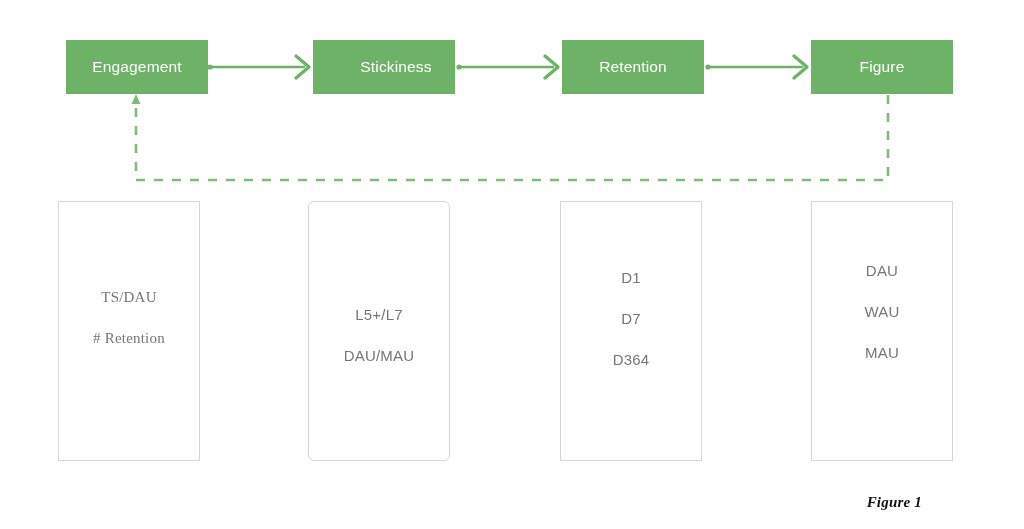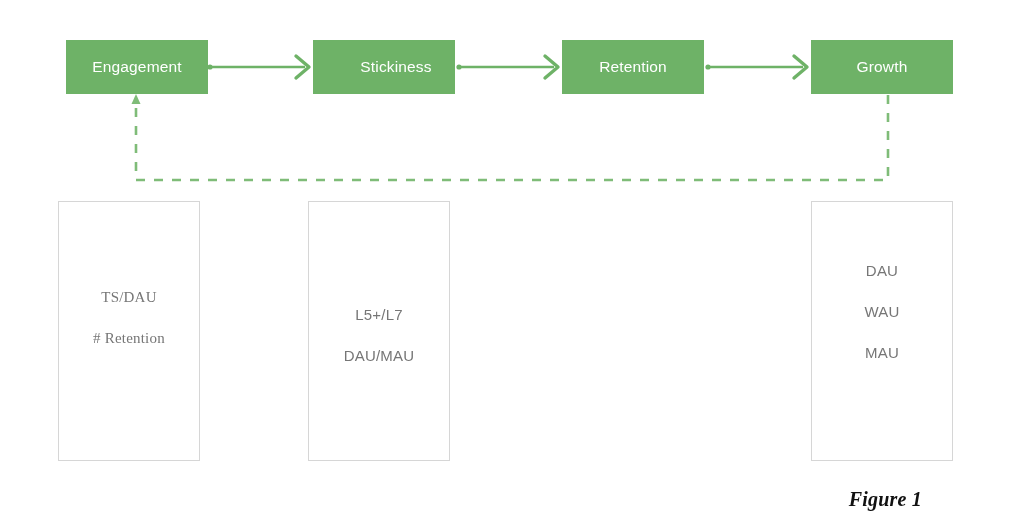--- a/index.html
+++ b/index.html
@@ -82,21 +82,21 @@
   }
 
   
   #figure-caption {
     position: absolute;
     right: 22px;
     bottom: 18px;
     font-family: "Liberation Serif", serif;
     font-style: italic;
     font-weight: 700;
-    font-size: 20px;
+    font-size: 15px;
     color: #111111;
     letter-spacing: 0.2px;
     white-space: nowrap;
   }
 </style>
 </head>
 <body>
 
 <div id="canvas">
 
@@ -132,37 +132,44 @@
 
   <div class="stage-box" style="left:313px; top:40px; width:142px;padding-left:24px;">
     <span class="stage-label">Stickiness</span>
   </div>
 
   <div class="stage-box" style="left:562px; top:40px; width:142px;">
     <span class="stage-label">Retention</span>
   </div>
 
   <div class="stage-box" style="left:811px; top:40px; width:142px;">
-    <span class="stage-label">Growth</span>
+    <span class="stage-label">Figure</span>
   </div>
 
   <div class="metric-box" style="left:58px; top:201px;font-family:Liberation Serif, serif;">
     <div class="metric-inner" style="margin-top:88px;">
       <div class="metric-line">TS/DAU</div>
       <div class="metric-line"># Retention</div>
     </div>
   </div>
 
-  <div class="metric-box" style="left:308px; top:201px;">
+  <div class="metric-box" style="left:308px; top:201px;border-radius:6px;">
     <div class="metric-inner" style="margin-top:105px;">
       <div class="metric-line">L5+/L7</div>
       <div class="metric-line">DAU/MAU</div>
     </div>
   </div>
 
+  <div class="metric-box" style="left:560px; top:201px;">
+    <div class="metric-inner" style="margin-top:68px;">
+      <div class="metric-line">D1</div>
+      <div class="metric-line">D7</div>
+      <div class="metric-line">D364</div>
+    </div>
+  </div>
 
   <div class="metric-box" style="left:811px; top:201px;">
     <div class="metric-inner" style="margin-top:61px;">
       <div class="metric-line">DAU</div>
       <div class="metric-line">WAU</div>
       <div class="metric-line">MAU</div>
     </div>
   </div>
 
   <div id="figure-caption">Figure 1</div>

